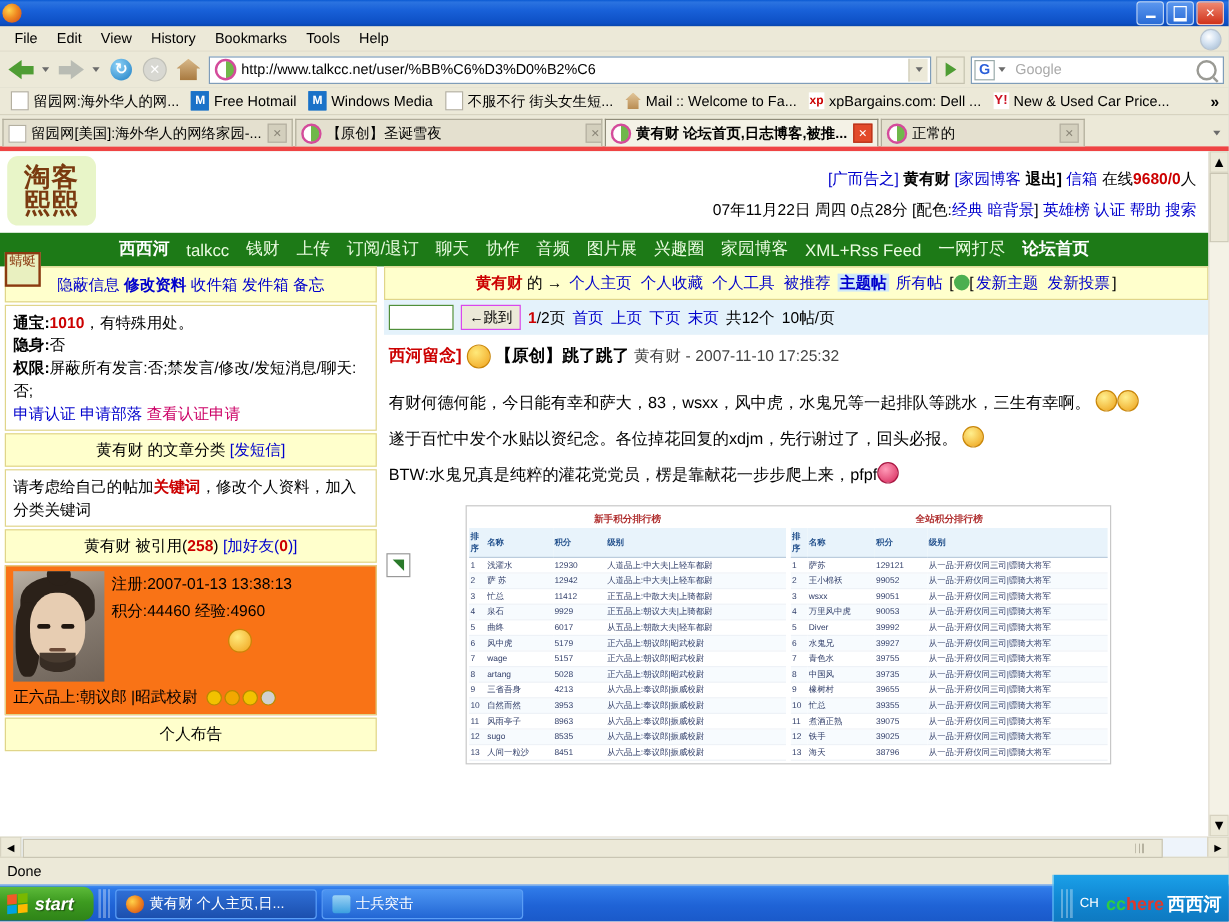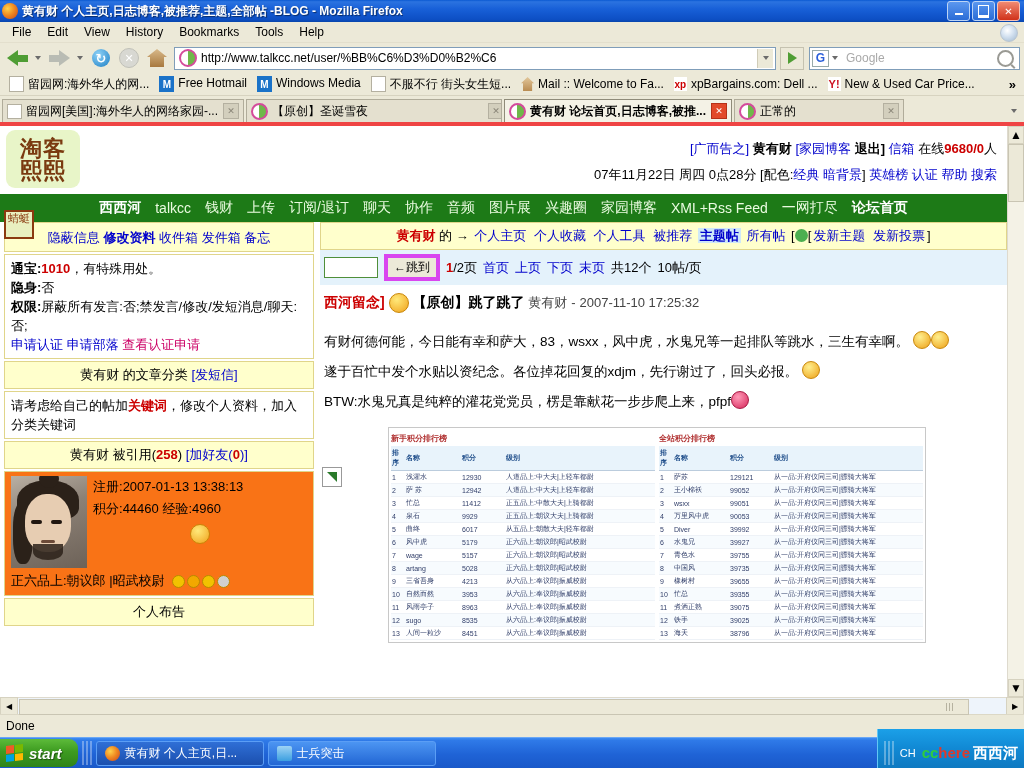--- a/index.html
+++ b/index.html
@@ -64,21 +64,21 @@
   .searchbox{width:205px;height:21px;background:#fff;border:1px solid #7f9db9;display:flex;align-items:center;padding:0 2px;}
   .gicon{width:15px;height:15px;border:1px solid #9aa;background:#fff;color:#2b5fd9;font-weight:bold;font-size:12px;
     display:flex;align-items:center;justify-content:center;line-height:1;}
   .sph{color:#a9a9a9;font-size:12px;margin-left:5px;flex:1 1 auto;}
   .magn{width:13px;height:13px;border:2px solid #9a9a94;border-radius:50%;margin-right:3px;position:relative;}
   .magn:after{content:"";position:absolute;width:2px;height:5px;background:#9a9a94;right:-2px;bottom:-4px;transform:rotate(-45deg);}
 
   
   .bmbar{height:22px;flex:0 0 22px;background:#ece9d8;display:flex;align-items:center;padding:0 4px;
     border-bottom:1px solid #d7d3c0;gap:0px;overflow:hidden;}
-  .bm{display:flex;align-items:flex-start;padding:1px 5px;font-size:12px;white-space:nowrap;color:#000;}
+  .bm{display:flex;align-items:center;padding:1px 5px;font-size:12px;white-space:nowrap;color:#000;}
   .bmico{width:13px;height:14px;margin-right:4px;flex:0 0 13px;background:#fff;border:1px solid #b4b0a0;}
   .bmico.m{background:#1a72c8;border-color:#1a72c8;color:#fff;font-weight:bold;font-size:10px;
     display:flex;align-items:center;justify-content:center;}
   .bmico.h{background:linear-gradient(to bottom,#e2c79b,#b98c52);border:none;
     clip-path:polygon(50% 0,100% 45%,85% 45%,85% 100%,15% 100%,15% 45%,0 45%);}
   .bmico.xp{background:#fff;border:none;color:#c00;font-weight:bold;font-size:10px;display:flex;align-items:center;justify-content:center;}
   .bmico.y{background:#fff;border:none;color:#cc1122;font-weight:bold;font-size:11px;display:flex;align-items:center;justify-content:center;}
   .chev{margin-left:auto;font-weight:bold;font-size:13px;padding-right:4px;}
 
   
@@ -155,36 +155,36 @@
   .emo.red{background:radial-gradient(circle at 38% 32%,#ff9bb8,#d6265a);border-color:#a81742;}
 
   
   .crumb{background:#ffffcc;border:1px solid #e0d58a;text-align:center;padding:4px;font-size:13px;}
   .crumb a{color:#0000cc;text-decoration:none;margin:0 2px;}
   .crumb .me{color:#cc0000;font-weight:bold;}
   .crumb .cur{background:#cfe8f8;font-weight:bold;color:#0000cc;padding:0 2px;}
   .crumb .gicon2{display:inline-block;width:13px;height:13px;border-radius:50%;background:#4caf50;vertical-align:-2px;}
   .pager{background:#e4f2fb;padding:4px 4px;display:flex;align-items:center;font-size:13px;gap:6px;}
   .pager input{width:48px;height:17px;border:1px solid #4f8f3a;font-size:12px;}
-  .pager button{font-size:12px;padding:1px 6px;background:#ece9d8;border:4px solid #d946ef;}
+  .pager button{font-size:12px;padding:1px 6px;background:#ece9d8;border:1px solid #d946ef;}
   .pager a{color:#0000cc;text-decoration:none;}
   .pager .c1{color:#cc0000;font-weight:bold;}
   .pager .b{font-weight:normal;}
   .posthead{padding:8px 4px;font-size:14px;}
   .posthead .tagred{color:#cc0000;font-weight:bold;}
   .posthead .t{font-weight:bold;color:#000;}
   .posthead .auth{color:#444;font-size:13px;}
   .postbody{padding:6px 4px;font-size:13.5px;line-height:30px;color:#000;}
   .imgwrap{position:relative;padding:4px 0 0 4px;}
   .brokenimg{width:18px;height:18px;border:1px solid #999;background:#fff;position:absolute;left:322px;top:48px;
     display:flex;align-items:center;justify-content:center;}
   .brokenimg .g{width:10px;height:10px;background:#2a7a2a;clip-path:polygon(0 0,100% 0,100% 100%);}
   .ranktbl{width:536px;background:#fff;border:1px solid #c8c8c8;display:flex;}
   .rthalf{flex:1 1 50%;padding:2px;}
-  .rtitle{text-align:left;color:#b03030;font-size:8px;font-weight:bold;padding:3px 0 2px;}
+  .rtitle{text-align:center;color:#b03030;font-size:8px;font-weight:bold;padding:3px 0 2px;}
   .rt{width:100%;border-collapse:collapse;font-size:7px;color:#33406b;}
   .rt th{background:#e8f3fb;color:#22508c;font-weight:bold;padding:2px 1px;border-bottom:1px solid #bcd;text-align:left;}
   .rt td{padding:1px 1px;border-bottom:1px solid #eef2f7;white-space:nowrap;overflow:hidden;}
   .rt td.n{width:12px;}
   .rt td.nm{width:54px;}
   .rt td.sc{width:42px;}
   .rt tr:nth-child(even) td{background:#f7fbfe;}
 
   
   .hscroll{height:16px;flex:0 0 16px;background:#f1efe2;border-top:1px solid #dedace;display:flex;align-items:center;}
@@ -224,21 +224,20 @@
   .wm{font-weight:bold;font-size:15px;}
   .wm .cc{color:#2ecc40;} .wm .here{color:#e0392b;} .wm .cn{color:#fff;margin-left:3px;}
 </style>
 </head>
 <body>
 
 <div class="app">
 
   <div class="titlebar">
     <div class="ffico"></div>
-    <div class="ttl">黄有财 个人主页,日志博客,被推荐,主题,全部帖 -BLOG - Mozilla Firefox</div>
     <div class="winbtns">
       <div class="wbtn">
           <span class="m"></span>
         </div>
       <div class="wbtn">
           <span class="x"></span>
         </div>
       <div class="wbtn close">✕</div>
     </div>
   </div>

